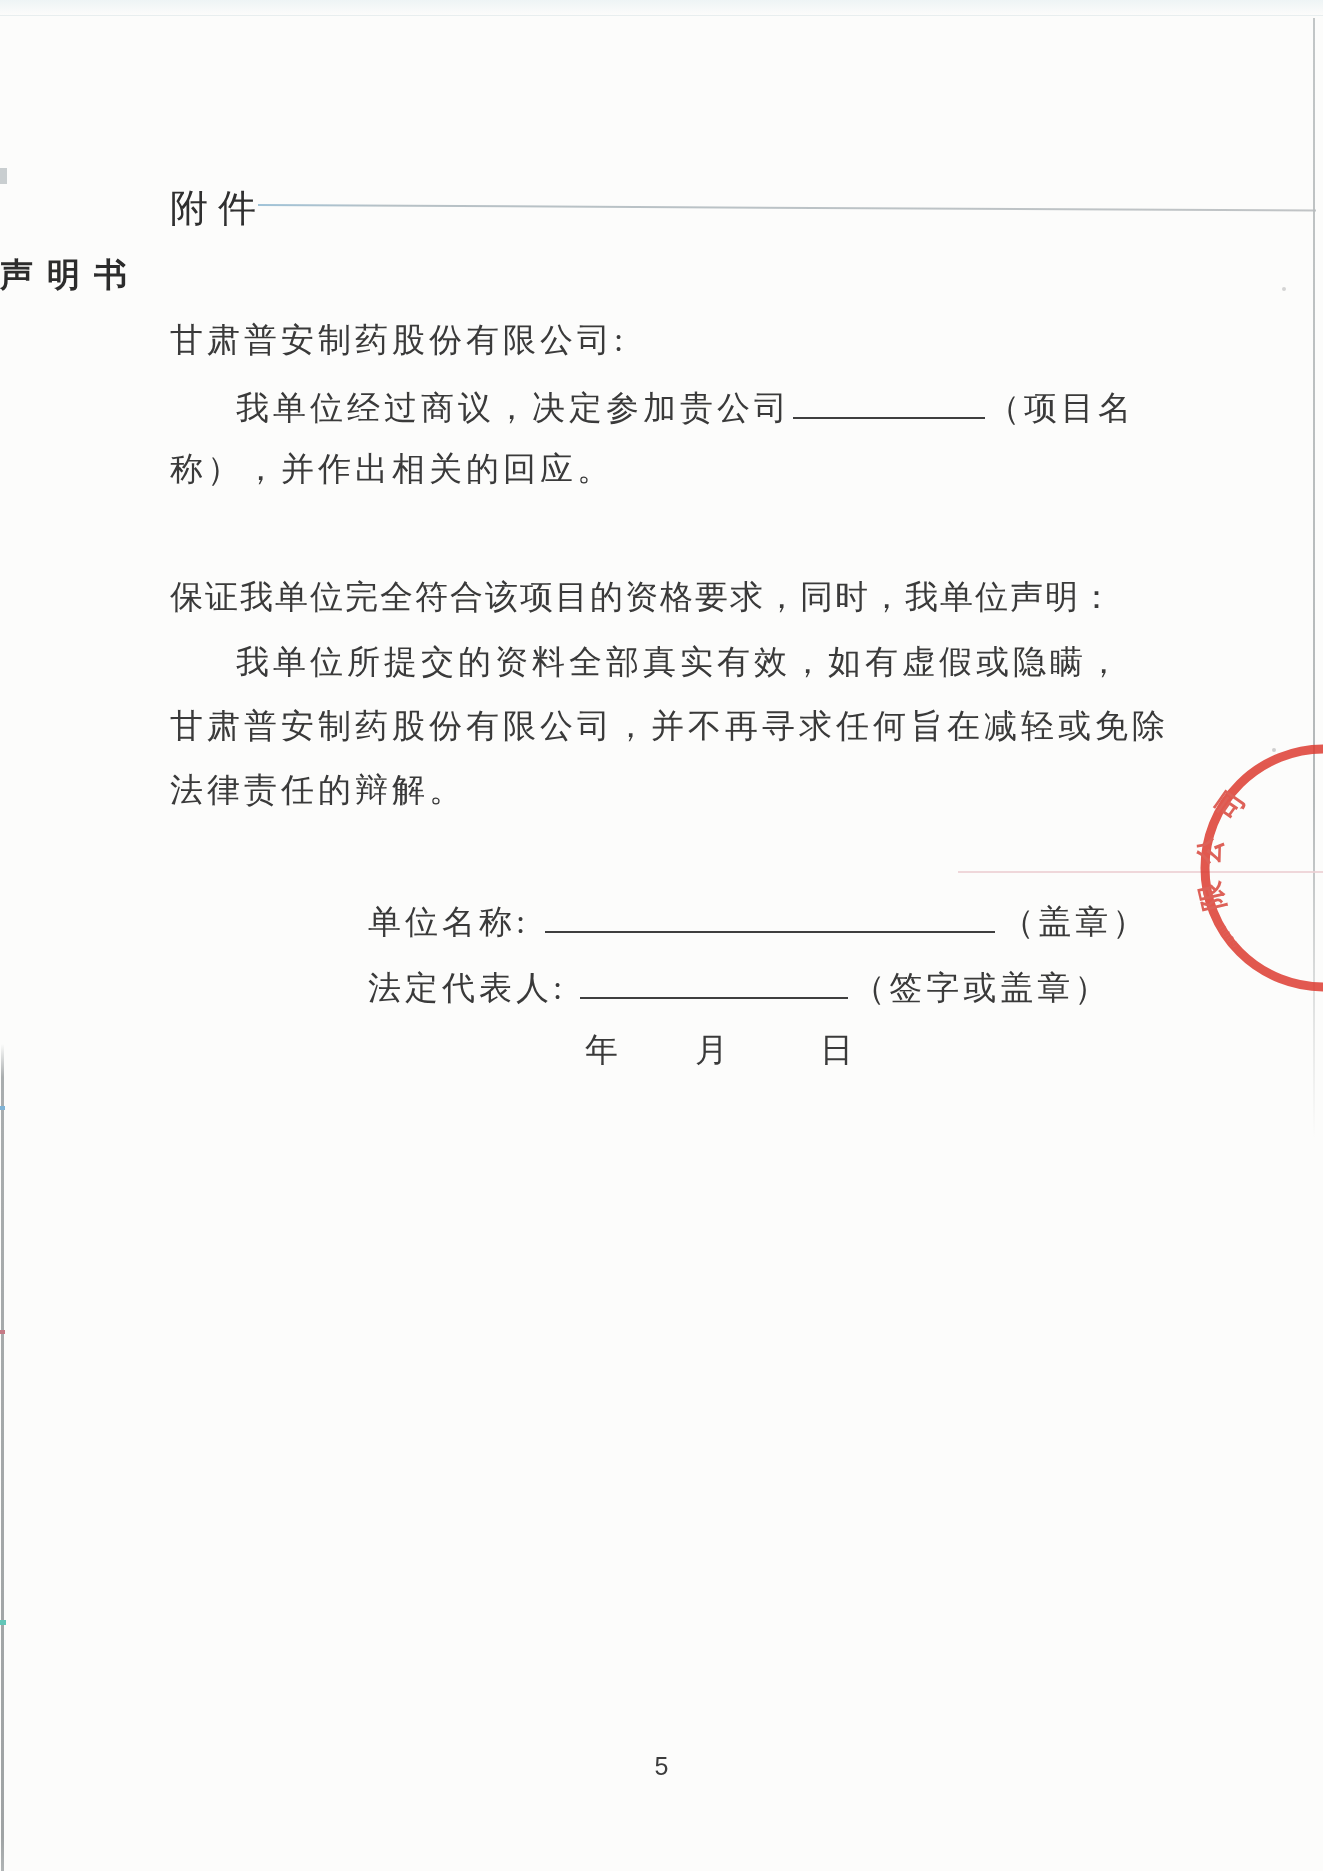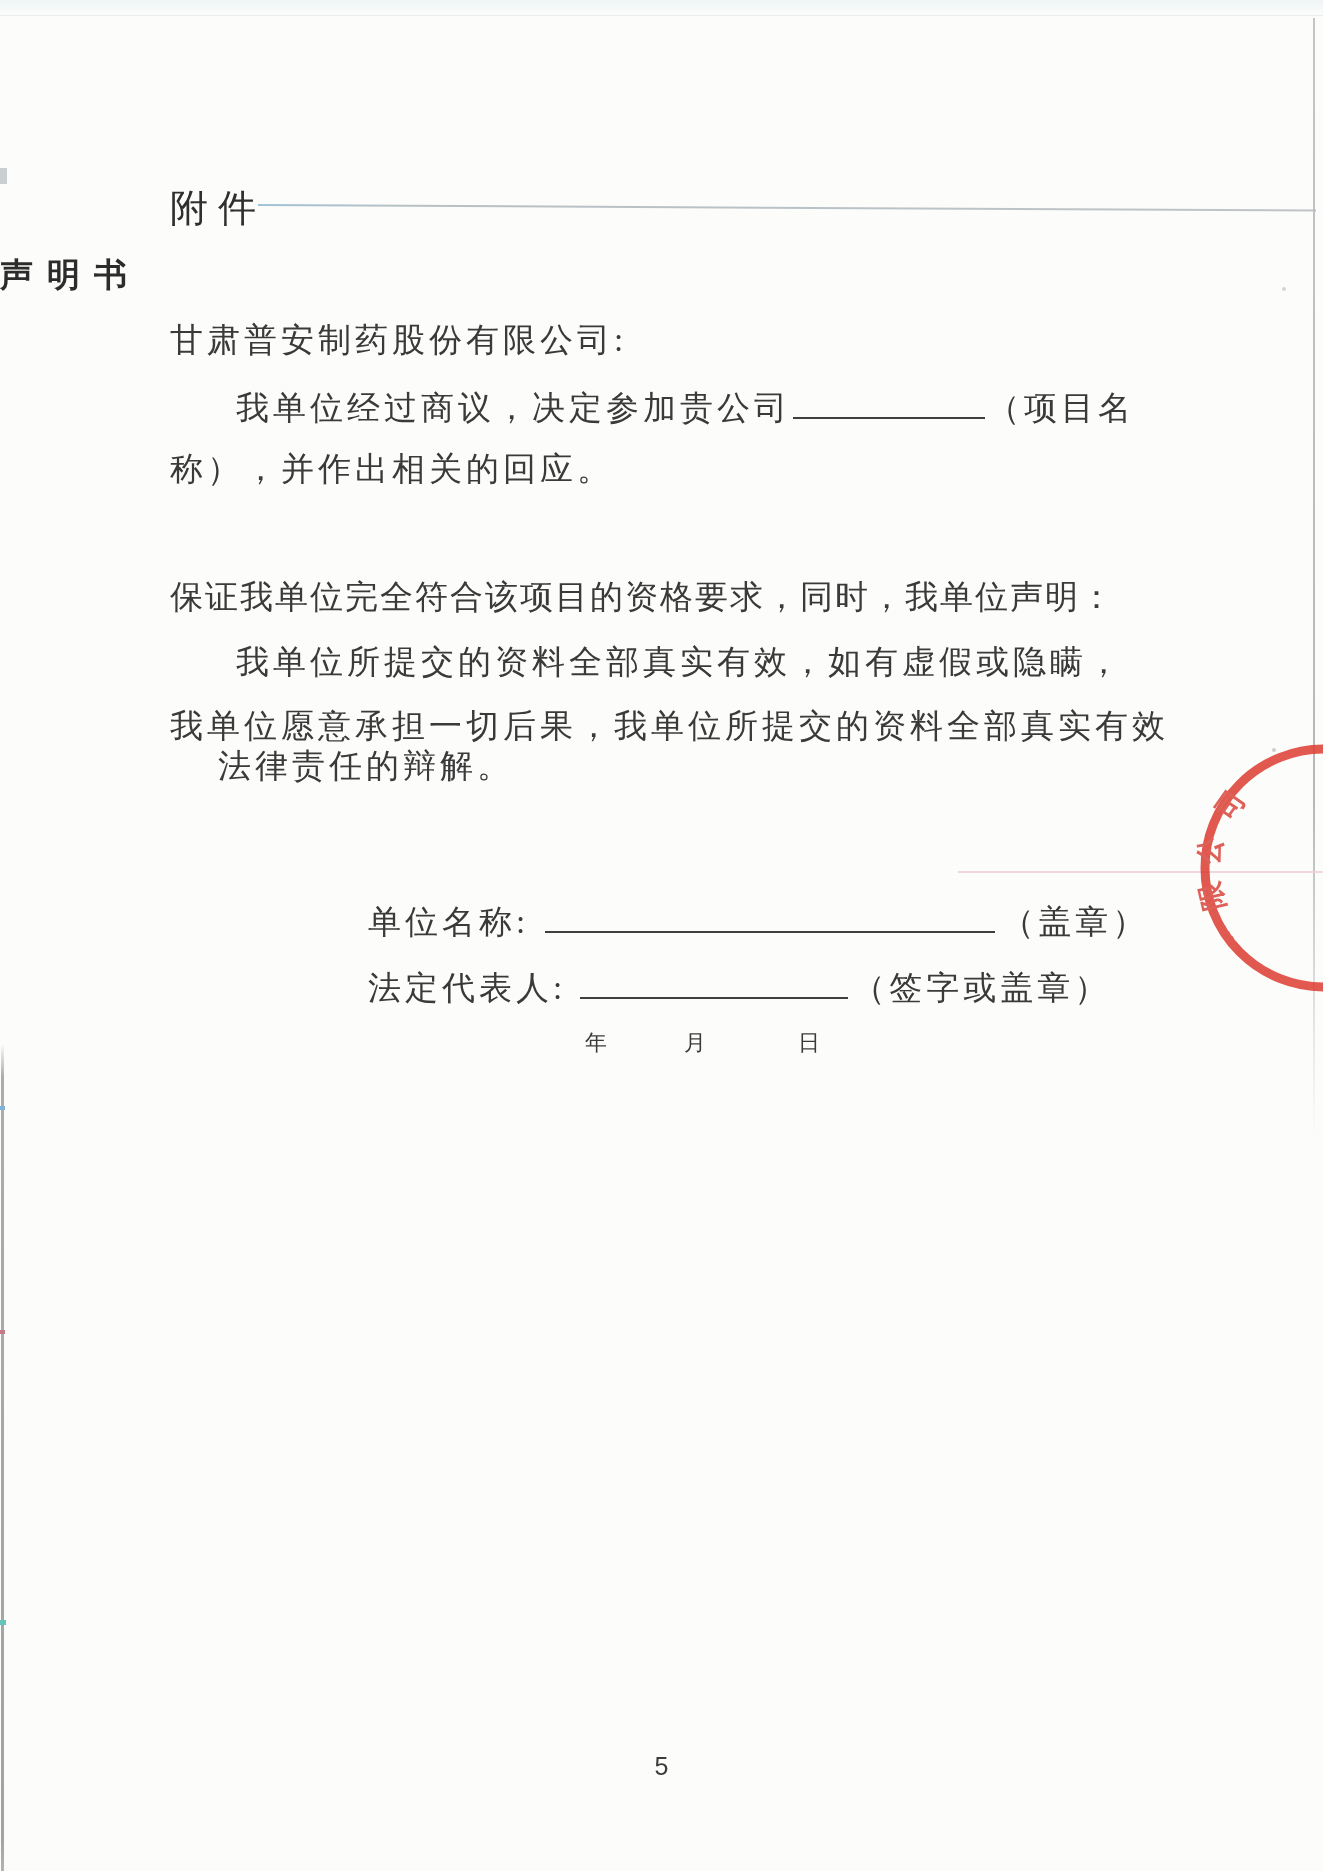--- a/index.html
+++ b/index.html
@@ -38,28 +38,28 @@
   .title-wrap{position:absolute;left:0;top:253px;width:1156px;text-align:left;}
   .doc-title{font-size:33px;font-weight:bold;letter-spacing:14px;color:#2c2c2c;}
   .line{position:absolute;left:170px;font-size:33px;letter-spacing:4px;
     white-space:nowrap;color:#3a3a3a;}
   .tight{letter-spacing:2px;}
   .indent{padding-left:66px;}
   .blank{display:inline-block;border-bottom:2px solid #3f3f3f;vertical-align:baseline;
     height:1.05em;}
   .blank-proj{width:192px;margin:0 2px;}
   .y-salut{top:318px;} .y-l2{top:382px;} .y-l3{top:447px;} .y-l4{top:511px;}
-  .y-l5{top:575px;} .y-l6{top:640px;} .y-l7{top:704px;} .y-l8{top:744px;margin-left:48px;}
+  .y-l5{top:575px;} .y-l6{top:640px;} .y-l7{top:704px;} .y-l8{top:768px;}
   
   .sig{position:absolute;left:368px;font-size:33px;letter-spacing:4px;
     white-space:nowrap;color:#3a3a3a;}
   .sig-unit{top:896px;} .sig-legal{top:962px;}
   .blank-unit{width:450px;margin-left:16px;margin-right:6px;}
   .blank-legal{width:268px;margin-left:14px;margin-right:4px;}
-  .date-row{position:absolute;left:585px;top:1028px;font-size:22px;color:#3a3a3a;
+  .date-row{position:absolute;left:585px;top:1028px;font-size:33px;color:#3a3a3a;
     white-space:nowrap;}
   .date-row .m{margin-left:77px;} .date-row .d{margin-left:92px;}
   .page-num{position:absolute;left:0;top:1752px;width:1323px;text-align:center;
     font-size:25px;color:#3c3c3c;font-family:"Liberation Sans","DejaVu Sans",sans-serif;}
   
   .seal{position:absolute;left:1158px;top:736px;width:165px;height:334px;}
 </style>
 </head>
 <body>
 
@@ -85,21 +85,21 @@
   <div class="line y-salut">甘肃普安制药股份有限公司:</div>
 
   <div class="line y-l2 indent">
     <span>我单位经过商议，决定参加贵公司</span><span class="blank blank-proj"></span><span>（项目名</span>
   </div>
   <div class="line y-l3">称），并作出相关的回应。</div>
 
   <div class="line y-l5 tight">保证我单位完全符合该项目的资格要求，同时，我单位声明：</div>
 
   <div class="line y-l6 indent">我单位所提交的资料全部真实有效，如有虚假或隐瞒，</div>
-  <div class="line y-l7">我单位愿意承担一切后果，我单位所提交的资料全部真实有效</div>
+  <div class="line y-l7">甘肃普安制药股份有限公司，并不再寻求任何旨在减轻或免除</div>
   <div class="line y-l8">法律责任的辩解。</div>
 
   <div class="sig sig-unit">
     <span>单位名称:</span><span class="blank blank-unit"></span><span>（盖章）</span>
   </div>
   <div class="sig sig-legal">
     <span>法定代表人:</span><span class="blank blank-legal"></span><span>（签字或盖章）</span>
   </div>
   <div class="date-row">
     <span>年</span><span class="m">月</span><span class="d">日</span>

